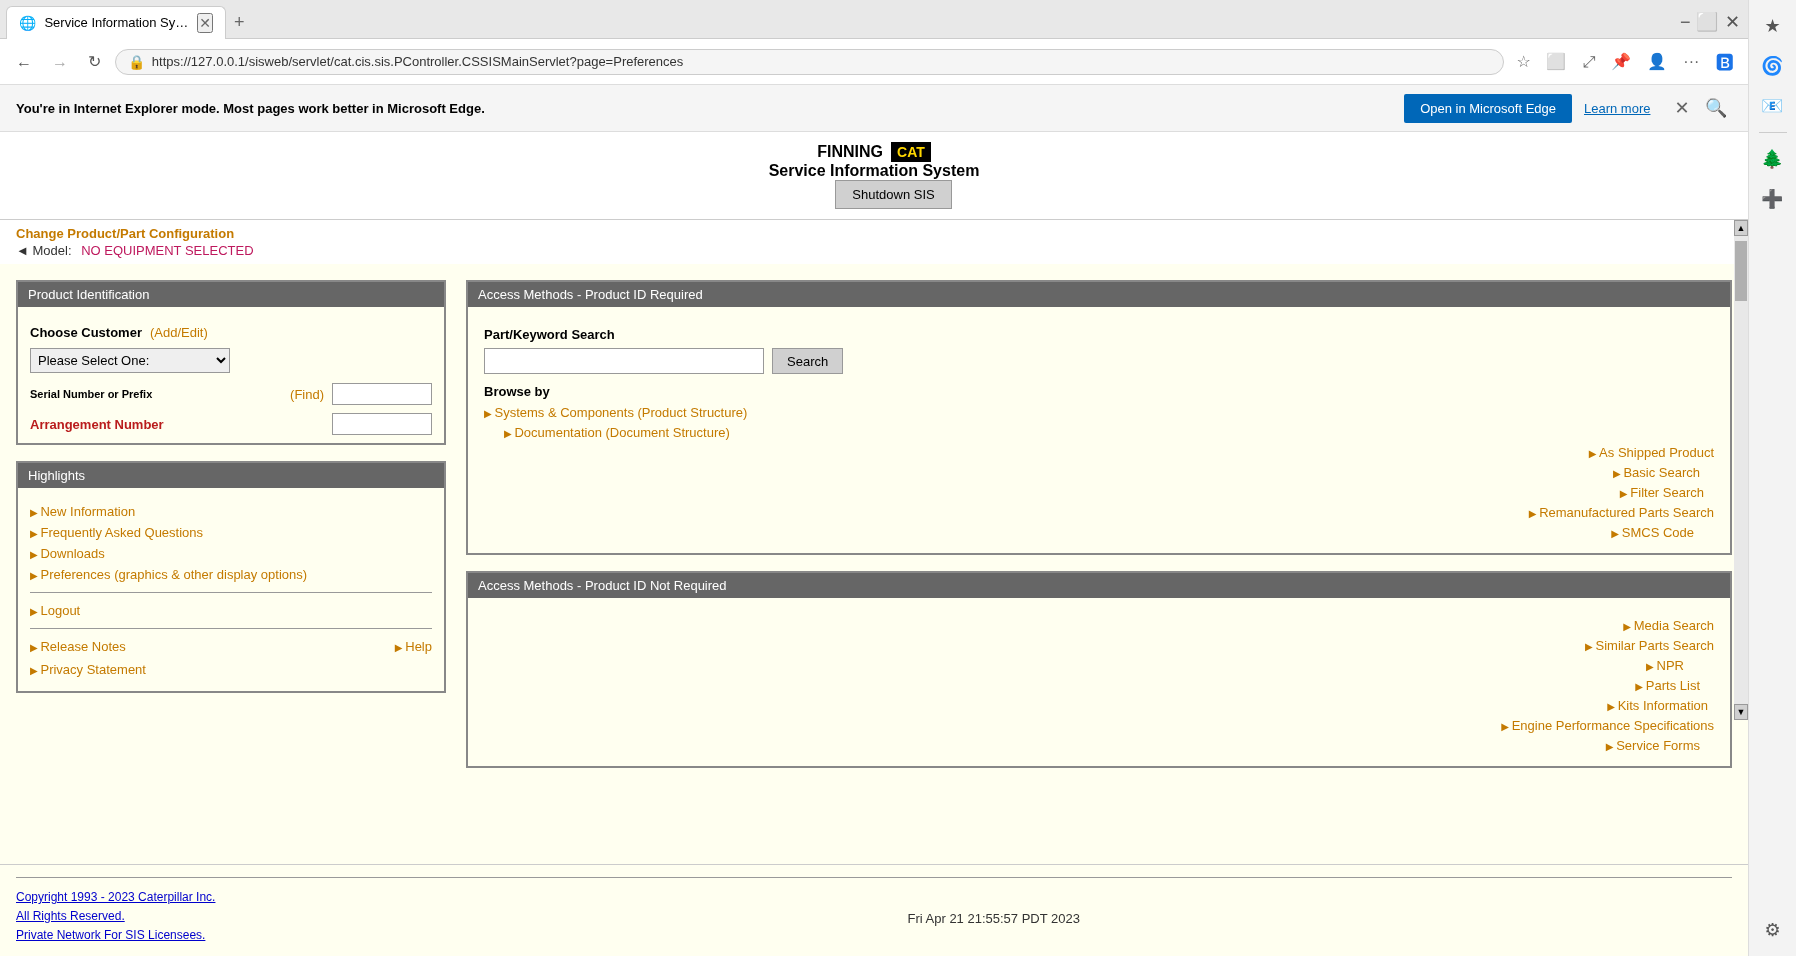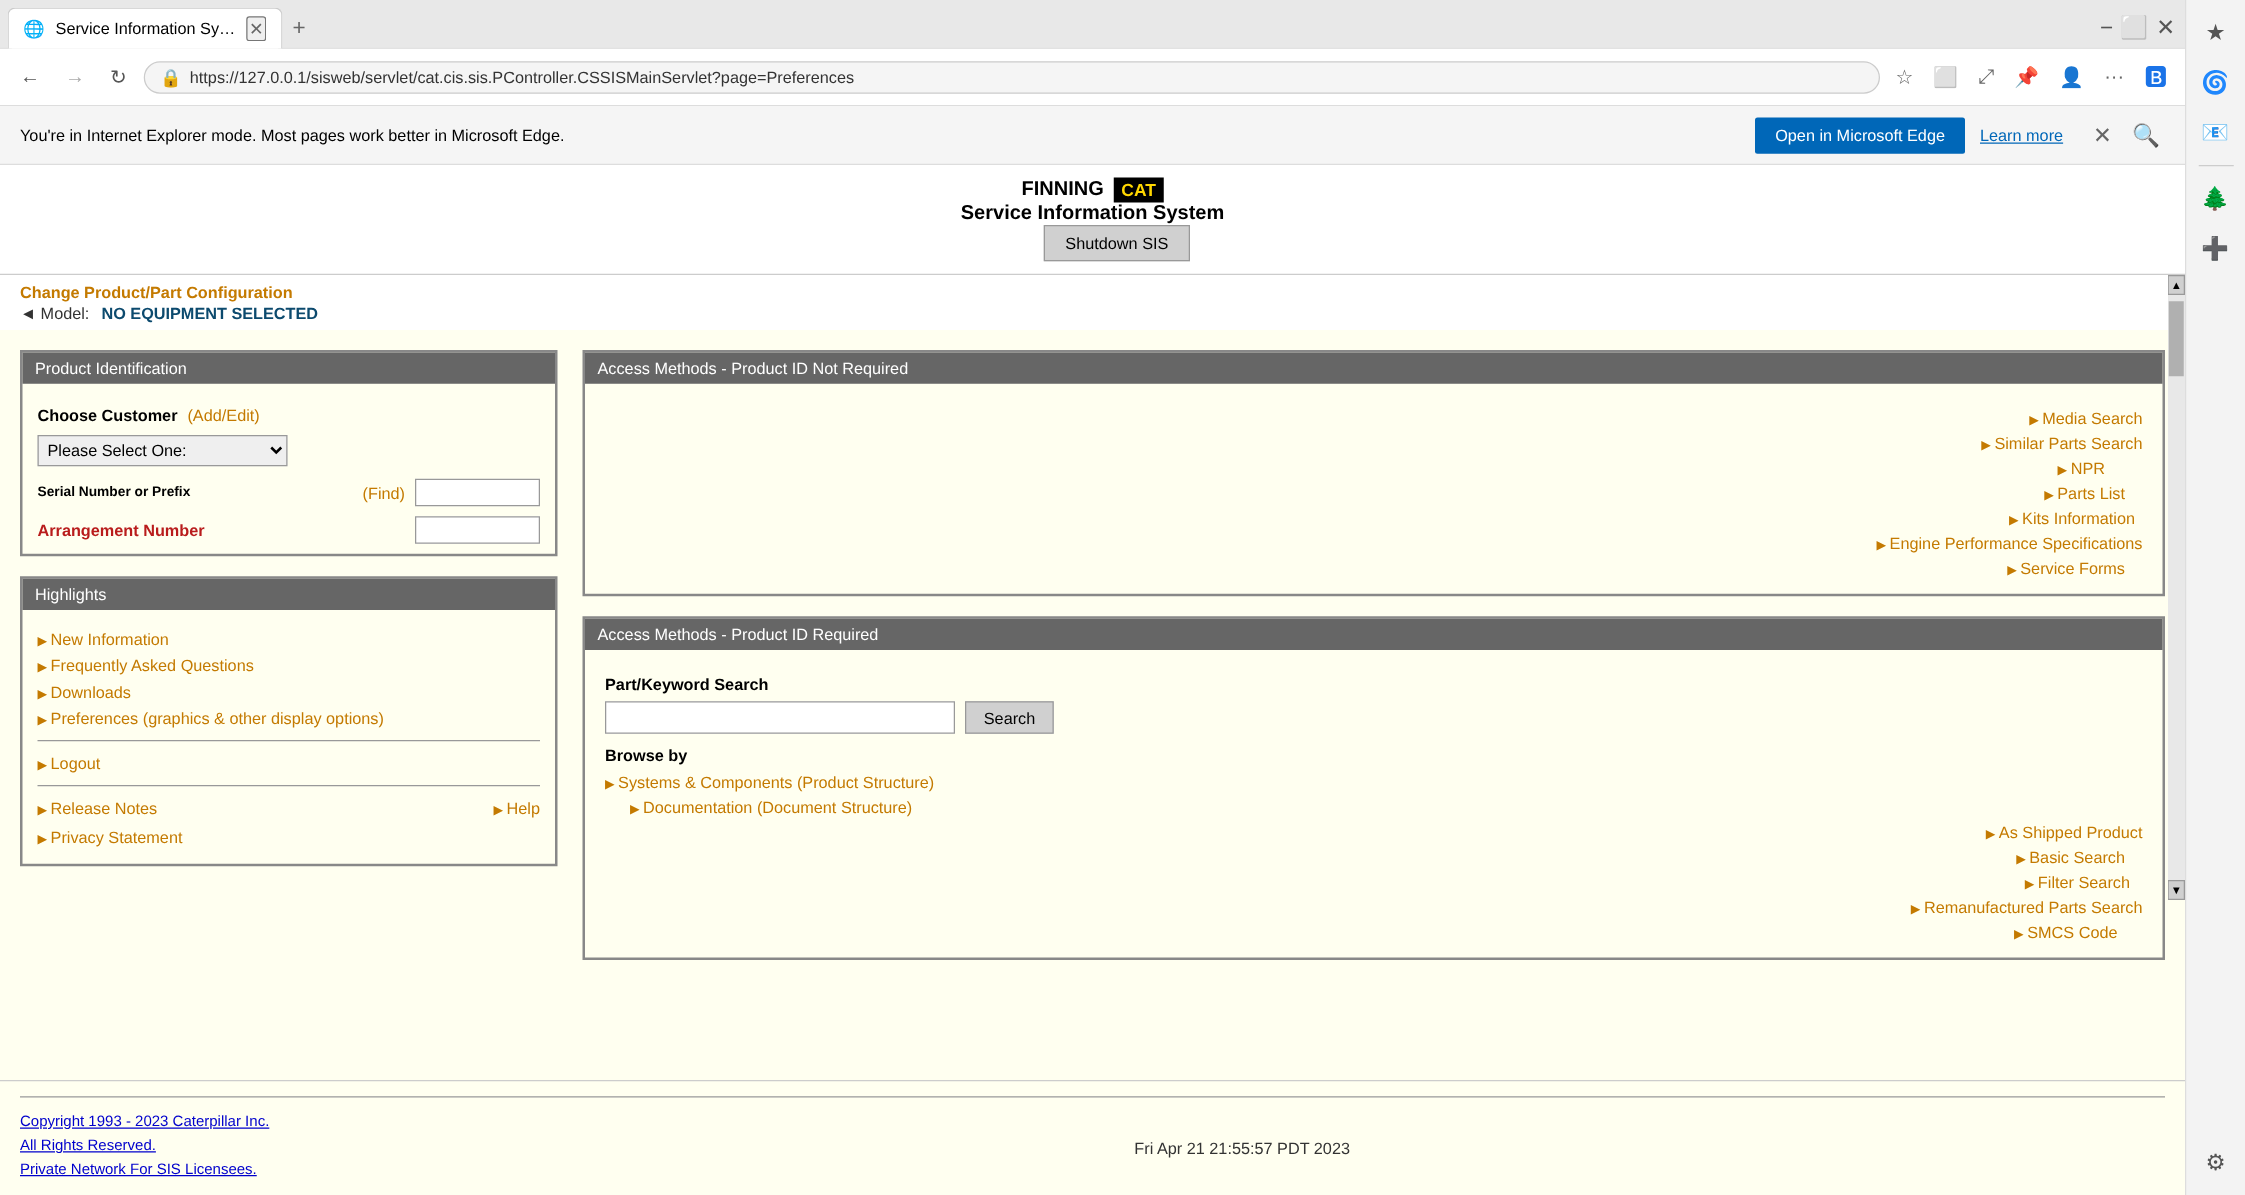--- a/index.html
+++ b/index.html
@@ -13,21 +13,21 @@
     .browser-tab-area { display: flex; align-items: center; border-bottom: 1px solid #ccc; background: #e8e8e8; }
 
     .address-bar { display: flex; align-items: center; background: #fff; border-bottom: 1px solid #ddd; padding: 6px 10px; gap: 8px; height: 46px; }
     .nav-btn { background: none; border: none; font-size: 16px; color: #555; cursor: pointer; padding: 4px 6px; border-radius: 4px; }
     .url-box { flex: 1; display: flex; align-items: center; background: #f5f5f5; border: 1px solid #ccc; border-radius: 20px; padding: 4px 12px; gap: 6px; }
     .url-icon { font-size: 14px; color: #666; }
     .url-text { flex: 1; font-size: 13px; color: #333; }
     .addr-btn { background: none; border: none; font-size: 16px; color: #666; cursor: pointer; padding: 4px; }
 
     .ie-banner { background: #f5f5f5; border-bottom: 1px solid #ddd; padding: 8px 16px; display: flex; align-items: center; gap: 12px; font-size: 13px; }
-    .ie-banner-text { flex: 1; }
+    .ie-banner-text { flex: 1; font-weight: bold; }
     .open-edge-btn { background: #0067b8; color: #fff; border: none; padding: 7px 16px; border-radius: 2px; font-size: 13px; cursor: pointer; font-weight: 500; }
     .learn-more-link { color: #0067b8; text-decoration: underline; cursor: pointer; margin-left: auto; margin-right: 12px; }
     .banner-close { background: none; border: none; font-size: 18px; color: #666; cursor: pointer; }
 
     
     .right-sidebar { position: fixed; right: 0; top: 0; width: 48px; height: 100%; background: #f3f3f3; border-left: 1px solid #ddd; display: flex; flex-direction: column; align-items: center; padding-top: 8px; gap: 4px; z-index: 100; }
     .right-sidebar-btn { width: 36px; height: 36px; border: none; background: none; border-radius: 4px; cursor: pointer; display: flex; align-items: center; justify-content: center; font-size: 18px; color: #555; }
     .right-sidebar-btn.active { color: #1a73e8; }
     .sidebar-divider { width: 28px; height: 1px; background: #ccc; margin: 4px 0; }
 
@@ -39,21 +39,21 @@
     .finning-logo { display: flex; align-items: center; gap: 4px; }
     .finning-text { font-weight: bold; font-size: 16px; color: #000; letter-spacing: 0; }
     .cat-logo { background: #000; color: #FFD700; font-weight: bold; font-size: 14px; padding: 2px 6px; margin-left: 4px; }
     .sis-title { flex: 1; text-align: center; font-weight: bold; font-size: 16px; color: #000; }
     .shutdown-btn { background: #d0d0d0; border: 1px solid #999; padding: 6px 16px; font-size: 13px; cursor: pointer; font-weight: normal; margin-left: 39px; }
 
     
     .sis-subheader { padding: 6px 16px; background: #fff; }
     .change-product-link { color: #c47a00; font-weight: bold; font-size: 13px; text-decoration: none; cursor: pointer; }
     .model-line { font-size: 13px; color: #333; margin-top: 2px; }
-    .no-equip { color: #0c4a6e; font-weight: bold; font-size: 13px; }
+    .no-equip { color: #be185d; font-weight: normal; font-size: 13px; }
 
     
     .main-content { display: flex; gap: 0; padding: 16px; background: #fffff0; min-height: 600px; }
     .left-panel { width: 430px; flex-shrink: 0; margin-right: 20px; }
     .right-panel { flex: 1; }
 
     
     .section-header { background: #666; color: #fff; font-weight: normal; font-size: 13px; padding: 5px 10px; margin-bottom: 8px; }
 
     
@@ -234,51 +234,51 @@
 
           <a class="nav-link-small" style="margin-top:8px;">Privacy Statement</a>
         </div>
       </div>
 
     </div>
 
     <div class="right-panel">
 
       <div class="access-box">
+        <div class="section-header">Access Methods - Product ID Required</div>
+        <div class="access-inner">
+          <div class="browse-label">Part/Keyword Search</div>
+          <div class="search-row">
+            <input type="text" class="search-input" style="">
+            <button class="search-btn">Search</button>
+          </div>
+          <div class="browse-label">Browse by</div>
+          <a class="access-link">Systems &amp; Components (Product Structure)</a>
+          <a class="access-link-indent">Documentation (Document Structure)</a>
+          <a class="access-link-right">As Shipped Product</a>
+          <a class="access-link-right" style="padding-right:14px;">Basic Search</a>
+          <a class="access-link-right" style="padding-right:10px;">Filter Search</a>
+          <a class="access-link-right">Remanufactured Parts Search</a>
+          <a class="access-link-right" style="padding-right:20px;">SMCS Code</a>
+        </div>
+      </div>
+
+      <div class="access-box">
         <div class="section-header">Access Methods - Product ID Not Required</div>
         <div class="access-inner">
           <a class="access-link-right">Media Search</a>
           <a class="access-link-right">Similar Parts Search</a>
           <a class="access-link-right" style="padding-right:30px;">NPR</a>
           <a class="access-link-right" style="padding-right:14px;">Parts List</a>
           <a class="access-link-right" style="padding-right:6px;">Kits Information</a>
           <a class="access-link-right">Engine Performance Specifications</a>
           <a class="access-link-right" style="padding-right:14px;">Service Forms</a>
         </div>
       </div>
 
-      <div class="access-box">
-        <div class="section-header">Access Methods - Product ID Required</div>
-        <div class="access-inner">
-          <div class="browse-label">Part/Keyword Search</div>
-          <div class="search-row">
-            <input type="text" class="search-input" style="">
-            <button class="search-btn">Search</button>
-          </div>
-          <div class="browse-label">Browse by</div>
-          <a class="access-link">Systems &amp; Components (Product Structure)</a>
-          <a class="access-link-indent">Documentation (Document Structure)</a>
-          <a class="access-link-right">As Shipped Product</a>
-          <a class="access-link-right" style="padding-right:14px;">Basic Search</a>
-          <a class="access-link-right" style="padding-right:10px;">Filter Search</a>
-          <a class="access-link-right">Remanufactured Parts Search</a>
-          <a class="access-link-right" style="padding-right:20px;">SMCS Code</a>
-        </div>
-      </div>
-
     </div>
   </div>
 
   <div class="page-footer">
     <hr class="footer-divider">
     <div style="display:flex;align-items:center;gap:40px;">
       <div>
         <div class="footer-copyright">Copyright 1993 - 2023 Caterpillar Inc.</div>
         <div class="footer-copyright">All Rights Reserved.</div>
         <div class="footer-copyright">Private Network For SIS Licensees.</div>

